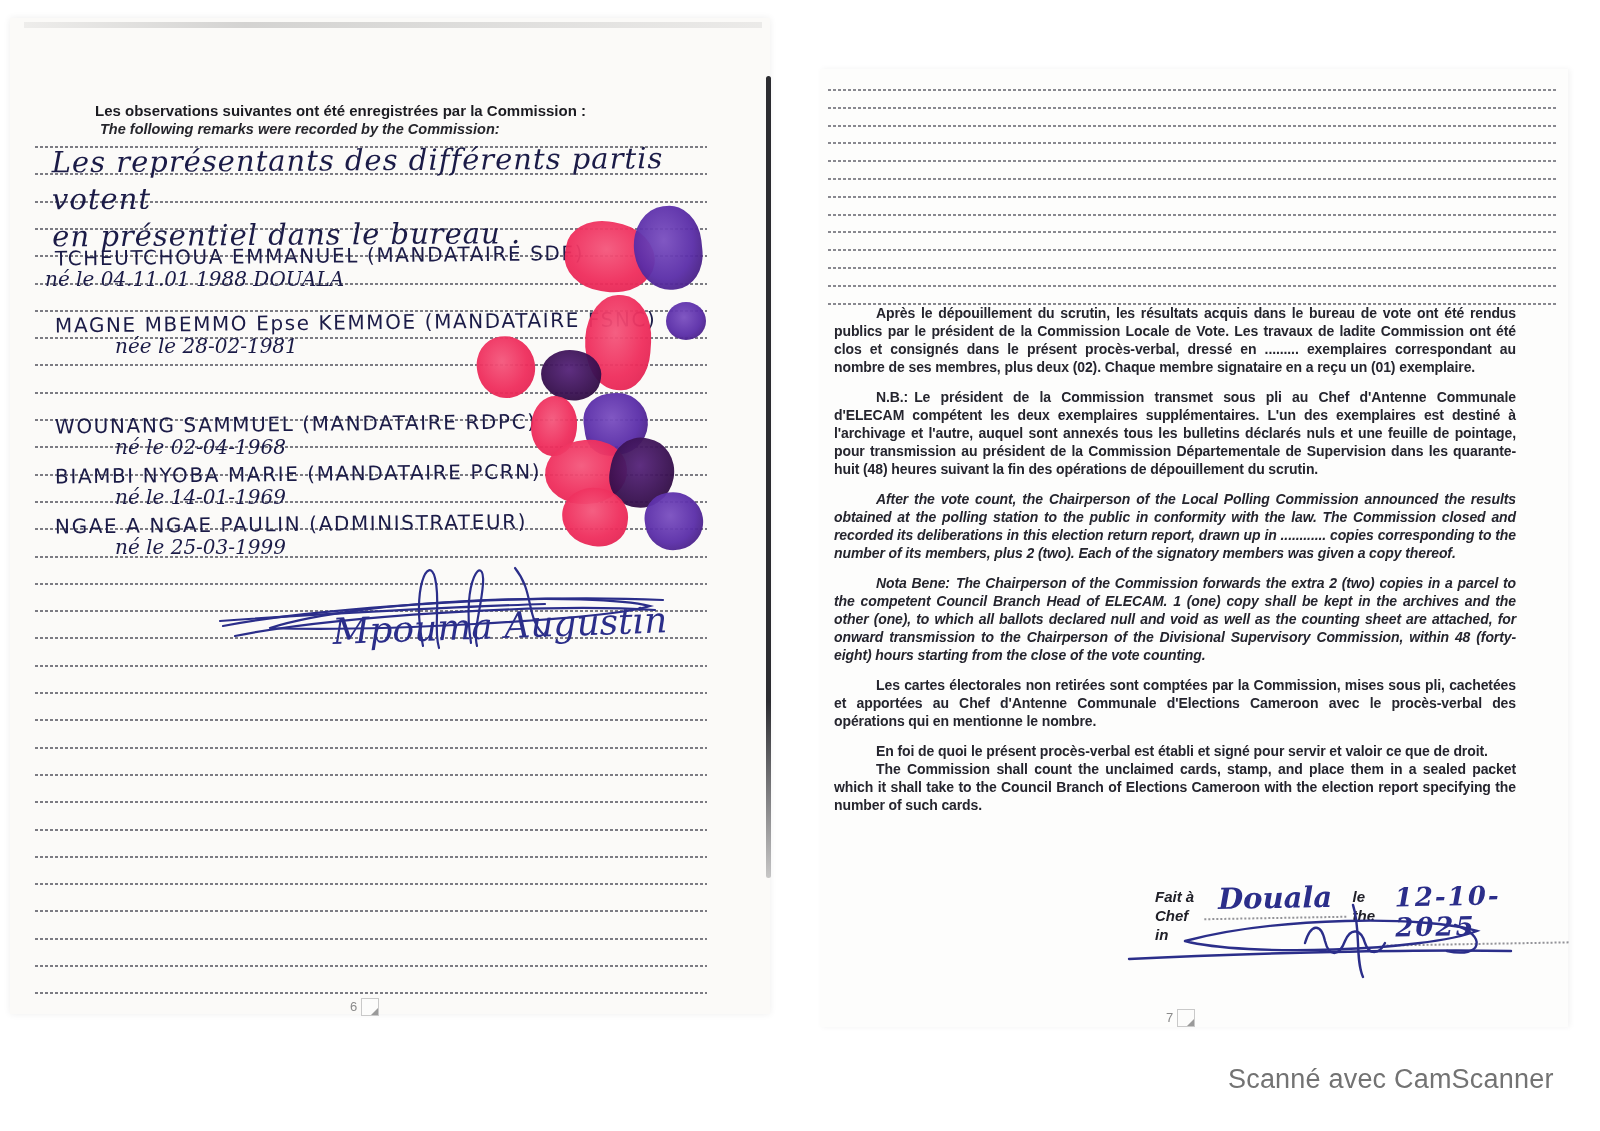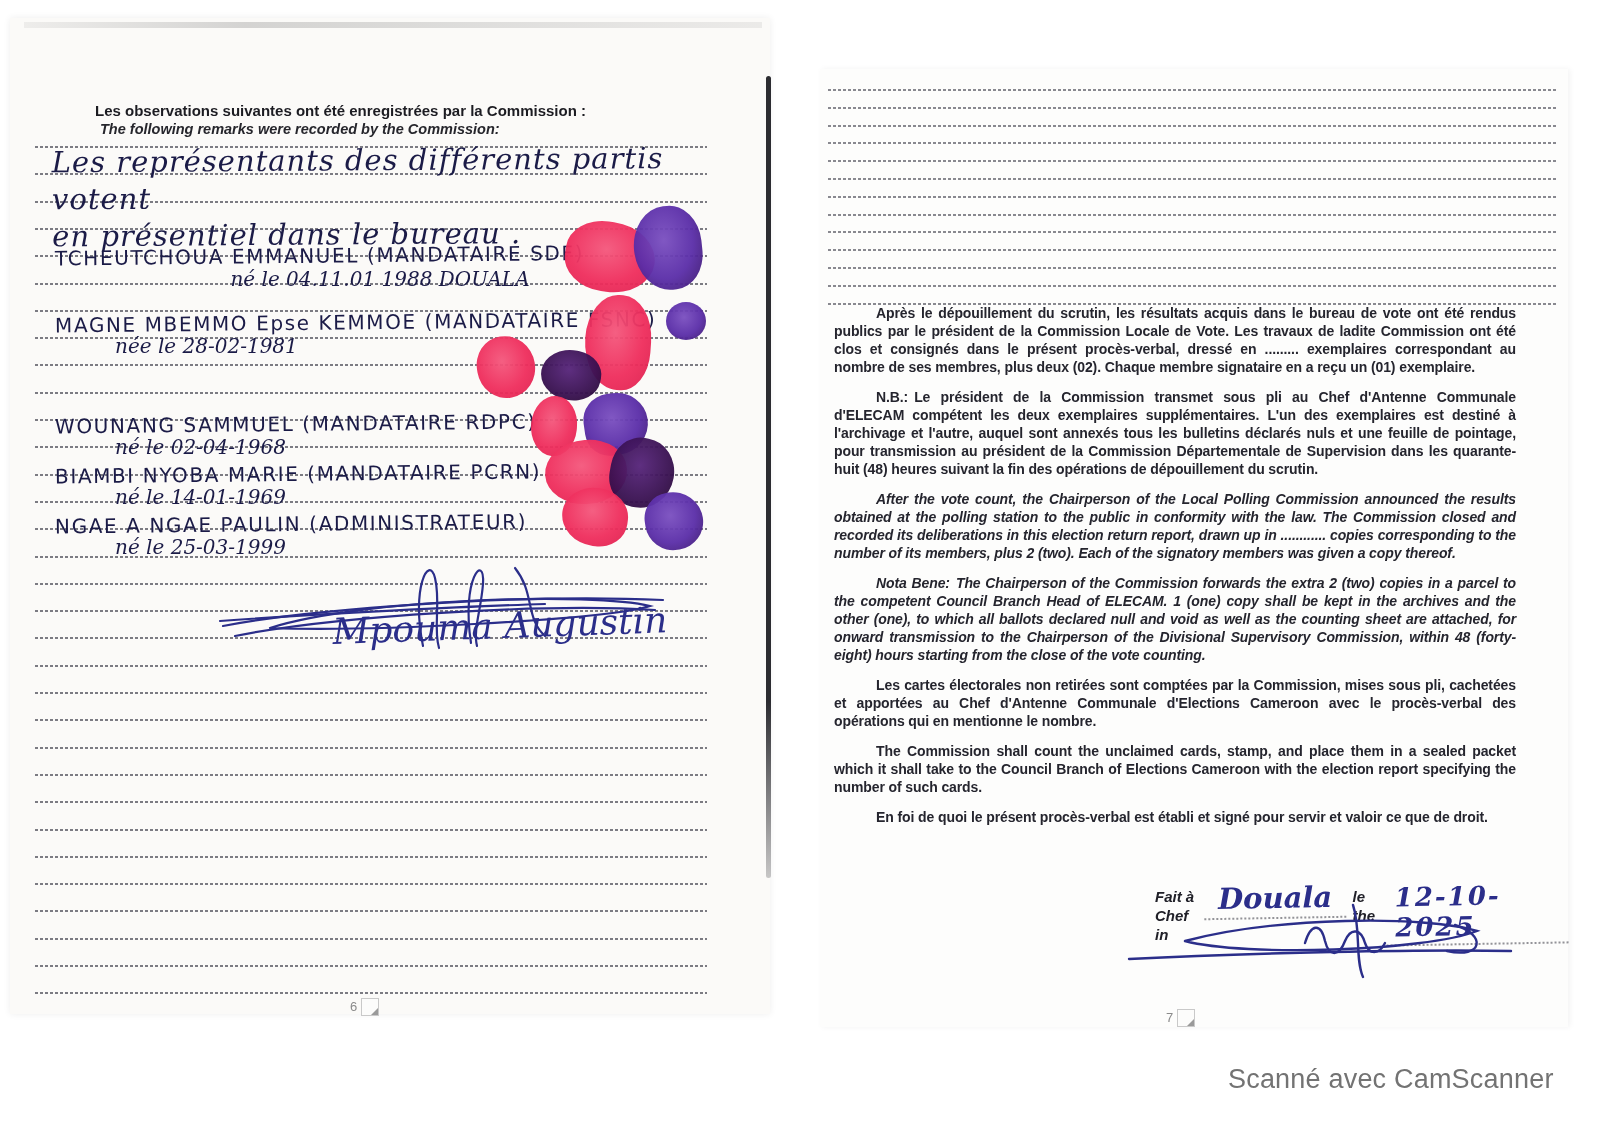--- a/index.html
+++ b/index.html
@@ -28,21 +28,21 @@
 
   
   .hand-remark{position:absolute;left:42px;top:124px;width:680px;line-height:37px;
                font-family:"DejaVu Serif",serif;font-style:italic;font-size:29px;
                color:var(--hand_ink);letter-spacing:1px;transform:rotate(-0.4deg);}
   .entry{position:absolute;left:45px;width:660px;line-height:24px;}
   .hand-caps{font-family:"DejaVu Sans",sans-serif;font-size:20px;letter-spacing:1.6px;
              color:var(--hand_ink);transform:rotate(-0.6deg);white-space:nowrap;}
   .hand-birth{font-family:"DejaVu Serif",serif;font-style:italic;font-size:20px;
               color:var(--hand_ink);padding-left:60px;white-space:nowrap;}
-  .entry.b0 .hand-birth{padding-left:0;margin-left:-10px;text-align:center;}
+  .entry.b0 .hand-birth{padding-left:0;margin-left:-10px;}
 
   
   .blob{position:absolute;opacity:.95;}
   .blob-red{background:radial-gradient(ellipse at 45% 40%,#f4577c 0%,var(--blob_red) 55%,#dd1f4e 100%);}
   .blob-purple{background:radial-gradient(ellipse at 45% 40%,#7a4fc0 0%,var(--blob_purple) 55%,#3a1668 100%);}
   .blob-dark{background:radial-gradient(ellipse at 45% 40%,#56247a 0%,var(--blob_dark) 60%,#23082f 100%);}
 
   
   .sig{position:absolute;}
   .sig svg{display:block;}
@@ -204,24 +204,24 @@
       <p class="fr">
         <span>Après le dépouillement du scrutin, les résultats acquis dans le bureau de vote ont été rendus publics par le président de la Commission Locale de Vote. Les travaux de ladite Commission ont été clos et consignés dans le présent procès-verbal, dressé en ......... exemplaires correspondant au nombre de ses membres, plus deux (02). Chaque membre signataire en a reçu un (01) exemplaire.</span></p>
       <p class="fr">
         <span class="lead">N.B.:</span><span>Le président de la Commission transmet sous pli au Chef d'Antenne Communale d'ELECAM compétent les deux exemplaires supplémentaires. L'un des exemplaires est destiné à l'archivage et l'autre, auquel sont annexés tous les bulletins déclarés nuls et une feuille de pointage, pour transmission au président de la Commission Départementale de Supervision dans les quarante-huit (48) heures suivant la fin des opérations de dépouillement du scrutin.</span></p>
       <p class="en">
         <span>After the vote count, the Chairperson of the Local Polling Commission announced the results obtained at the polling station to the public in conformity with the law. The Commission closed and recorded its deliberations in this election return report, drawn up in ............ copies corresponding to the number of its members, plus 2 (two). Each of the signatory members was given a copy thereof.</span></p>
       <p class="en">
         <span class="lead">Nota Bene:</span><span>The Chairperson of the Commission forwards the extra 2 (two) copies in a parcel to the competent Council Branch Head of ELECAM. 1 (one) copy shall be kept in the archives and the other (one), to which all ballots declared null and void as well as the counting sheet are attached, for onward transmission to the Chairperson of the Divisional Supervisory Commission, within 48 (forty-eight) hours starting from the close of the vote counting.</span></p>
       <p class="fr">
         <span>Les cartes électorales non retirées sont comptées par la Commission, mises sous pli, cachetées et apportées au Chef d'Antenne Communale d'Elections Cameroon avec le procès-verbal des opérations qui en mentionne le nombre.</span></p>
-      <p class="fr">
-        <span>The Commission shall count the unclaimed cards, stamp, and place them in a sealed packet which it shall take to the Council Branch of Elections Cameroon with the election report specifying the number of such cards.</span></p>
       <p class="fr tight">
         <span>En foi de quoi le présent procès-verbal est établi et signé pour servir et valoir ce que de droit.</span></p>
+      <p class="fr">
+        <span>The Commission shall count the unclaimed cards, stamp, and place them in a sealed packet which it shall take to the Council Branch of Elections Cameroon with the election report specifying the number of such cards.</span></p>
     </div>
 
     <div class="done-block">
       <div class="lbl-col">
         <span>Fait à</span>
         <span>Chef in</span>
       </div>
       <span class="hand-ink hand-place">Douala</span>
       <div class="lbl-col">
         <span>le</span>

